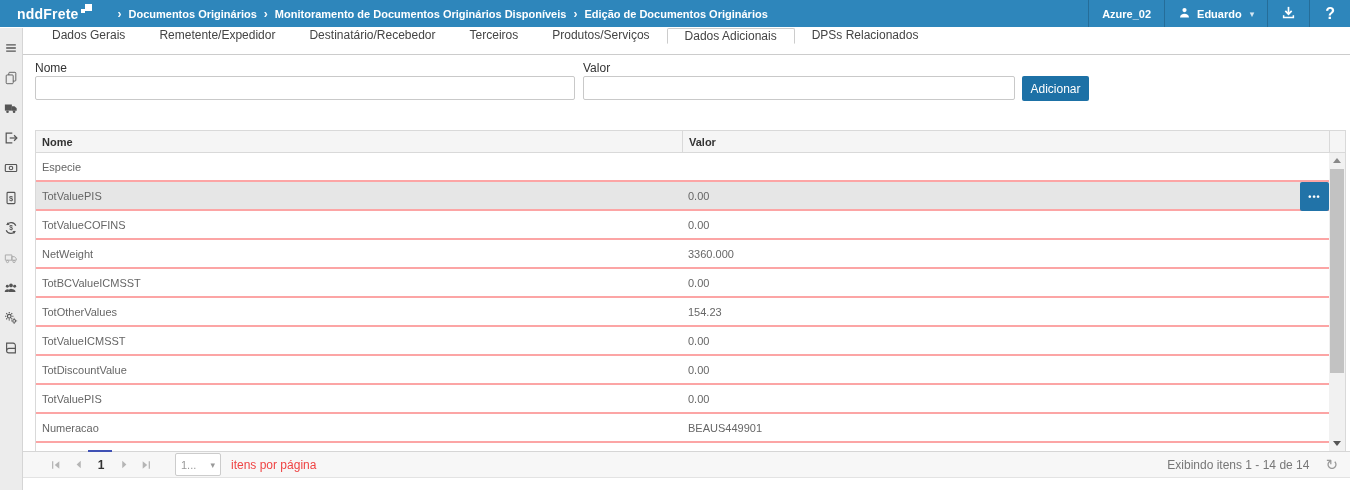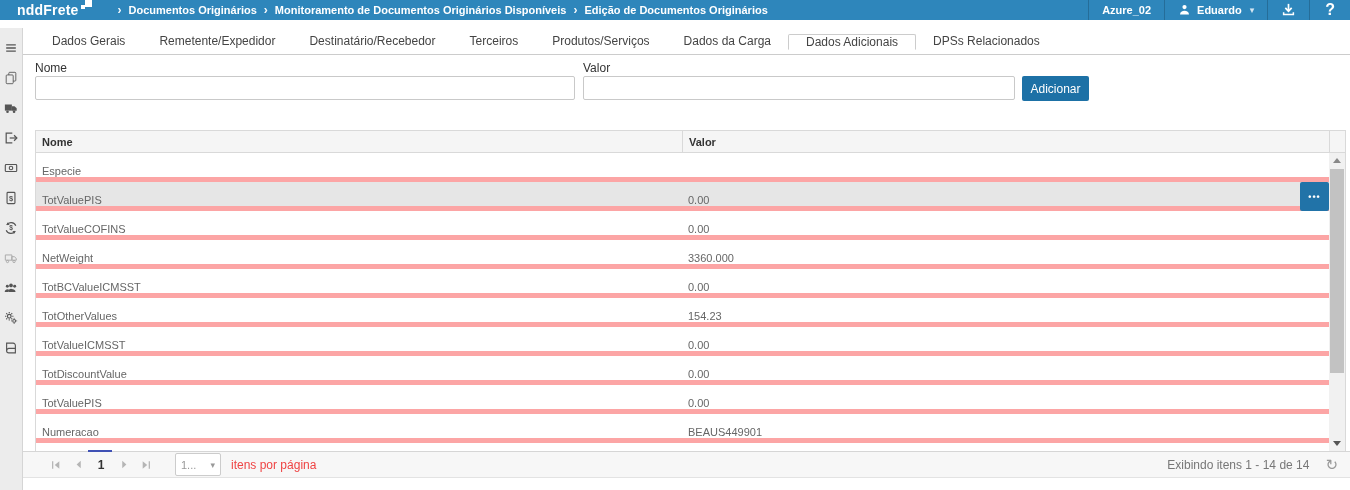--- a/index.html
+++ b/index.html
@@ -2,21 +2,21 @@
 <html style="--topbar: #2e86bb; --primary-button: #1d71a6; --row-action: #2173a8; --page-indicator: #3f51b5;"><head>
 <meta charset="utf-8">
 <style>
   :root{
     --topbar:#2e86bb; --primary-button:#1d71a6; --row-action:#2173a8; --page-indicator:#3f51b5;
   }
   *{box-sizing:border-box;margin:0;padding:0;font-family:"Liberation Sans","DejaVu Sans",sans-serif;}
   html,body{width:1350px;height:490px;overflow:hidden;background:#fff;position:relative;}
 
   
-  .topbar{position:absolute;top:0;left:0;width:1350px;height:20px;background:var(--topbar);
+  .topbar{position:absolute;top:0;left:0;width:1350px;height:27px;background:var(--topbar);
     display:flex;align-items:center;color:#fff;}
   .logo{margin-left:17px;font-size:14px;font-weight:bold;letter-spacing:.2px;display:flex;align-items:flex-start;line-height:26px;}
   .logo-mark{position:relative;width:11px;height:12px;margin-left:2px;margin-top:3px;}
   .logo-mark i{position:absolute;background:#fff;}
   .logo-mark i.b1{width:7px;height:7px;right:0;top:0;}
   .logo-mark i.b2{width:4px;height:4px;left:0;top:5px;}
   .breadcrumb{display:flex;align-items:center;margin-left:26px;font-size:11px;font-weight:bold;gap:7px;white-space:nowrap;}
   .bc-sep{font-size:12px;font-weight:bold;opacity:.95;transform:scaleY(1.1);}
   .top-right{margin-left:auto;display:flex;align-items:stretch;height:100%;}
   .top-cell{display:flex;align-items:center;gap:6px;padding:0 13px;border-left:1px solid rgba(0,0,0,.18);
@@ -24,42 +24,42 @@
   .top-cell .chev{font-size:9px;opacity:.8;margin-left:2px;}
   .help-cell{font-size:16px;padding:0 15px;}
 
   
   .sidebar{position:absolute;left:0;top:28px;bottom:0;width:23px;background:#ececec;border-right:1px solid #d5d5d5;padding-top:5px;}
   .side-item{width:22px;height:30px;display:flex;align-items:center;justify-content:center;cursor:pointer;}
   .side-item svg{display:block;}
 
   
   .main{position:absolute;left:23px;right:0;top:28px;bottom:0;background:#fff;}
-  .tabbar{display:flex;align-items:center;height:27px;border-bottom:1px solid #ccc;padding-left:12px;background:#fff;}
+  .tabbar{display:flex;align-items:flex-start;height:27px;border-bottom:1px solid #ccc;padding-left:12px;background:#fff;}
   .tab{display:flex;align-items:center;padding:0 17px;font-size:12px;color:#444;cursor:pointer;white-space:nowrap;}
   .tab.active{border:1px solid #ccc;border-bottom:1px solid #fff;margin-bottom:-1px;background:#fff;border-radius:2px 2px 0 0;}
 
   .field-label{position:absolute;font-size:12px;color:#333;}
   .lbl-nome{left:12px;top:33px;}
   .lbl-valor{left:560px;top:33px;}
   .tb{position:absolute;top:48px;height:24px;border:1px solid #c9c9c9;border-radius:2px;font-size:12px;color:#333;padding:0 7px;background:#fff;}
   .in-nome{left:12px;width:540px;}
   .in-valor{left:560px;width:432px;}
   .add-btn{position:absolute;left:999px;top:48px;width:67px;height:25px;background:var(--primary-button);
     color:#fff;border:none;border-radius:2px;font-size:12px;cursor:pointer;}
 
   
   .grid{position:absolute;left:12px;top:102px;width:1311px;height:321px;border:1px solid #d9d9d9;border-bottom:none;background:#fff;}
   .thead{display:flex;height:22px;background:#f5f5f5;border-bottom:1px solid #d9d9d9;font-size:11px;font-weight:bold;color:#333;}
   .th{display:flex;align-items:center;padding-left:6px;}
   .th-nome{width:646px;}
   .th-valor{flex:1;border-left:1px solid #d9d9d9;}
   .th-filler{width:16px;border-left:1px solid #d9d9d9;}
   .tbody{position:absolute;left:0;right:0;top:22px;bottom:0;overflow:hidden;}
-  .trow{position:relative;display:flex;height:29px;border-bottom:5px solid #fca5a5;background:#fff;font-size:11px;color:#666;cursor:pointer;align-items:flex-end;}
+  .trow{position:relative;display:flex;height:29px;border-bottom:2px solid #fca5a5;background:#fff;font-size:11px;color:#666;cursor:pointer;}
   .trow.selected{background:#e6e6e6;}
   .td{display:flex;align-items:center;padding-left:6px;}
   .td-nome{width:646px;}
   .td-valor{flex:1;}
   .row-action{position:absolute;right:16px;top:0;width:29px;height:29px;background:var(--row-action);border:none;
     border-radius:2px;color:#fff;font-size:9px;font-weight:bold;letter-spacing:1px;cursor:pointer;}
 
   
   .vscroll{position:absolute;right:0;top:22px;bottom:0;width:16px;background:#f1f1f1;}
   .vs-btn{position:absolute;left:0;right:0;height:15px;display:flex;align-items:center;justify-content:center;cursor:pointer;}
@@ -233,21 +233,20 @@
   </div>
 
 <div class="main">
 
   <div class="tabbar">
       <div class="tab">Dados Gerais</div>
       <div class="tab">Remetente/Expedidor</div>
       <div class="tab">Destinatário/Recebedor</div>
       <div class="tab">Terceiros</div>
       <div class="tab">Produtos/Serviços</div>
-      <div class="tab">Dados da Carga</div>
       <div class="tab active">Dados Adicionais</div>
       <div class="tab">DPSs Relacionados</div>
     </div>
 
   <div class="field-label lbl-nome">Nome</div>
   <input class="tb in-nome" value="" style="">
   <div class="field-label lbl-valor">Valor</div>
   <input class="tb in-valor" value="" style="">
   <button class="add-btn">Adicionar</button>
 

